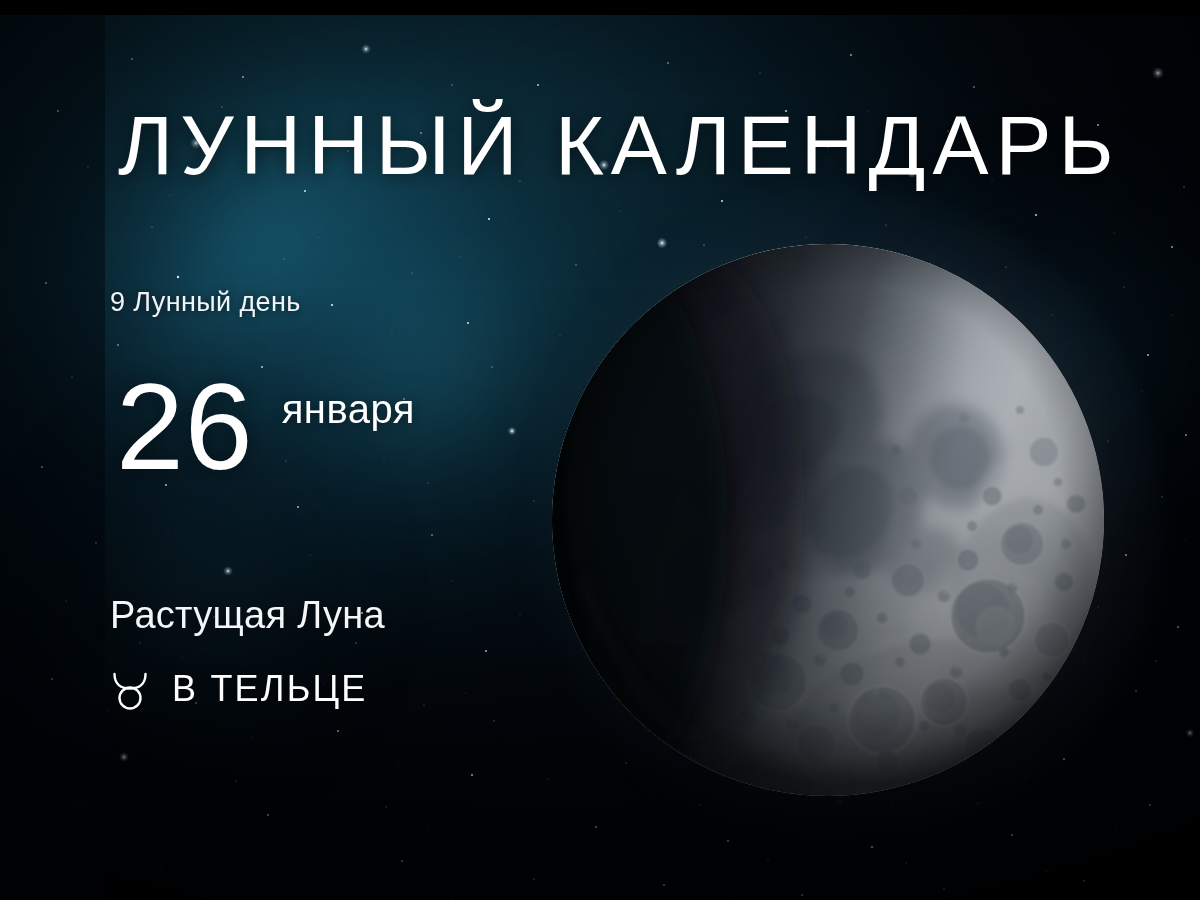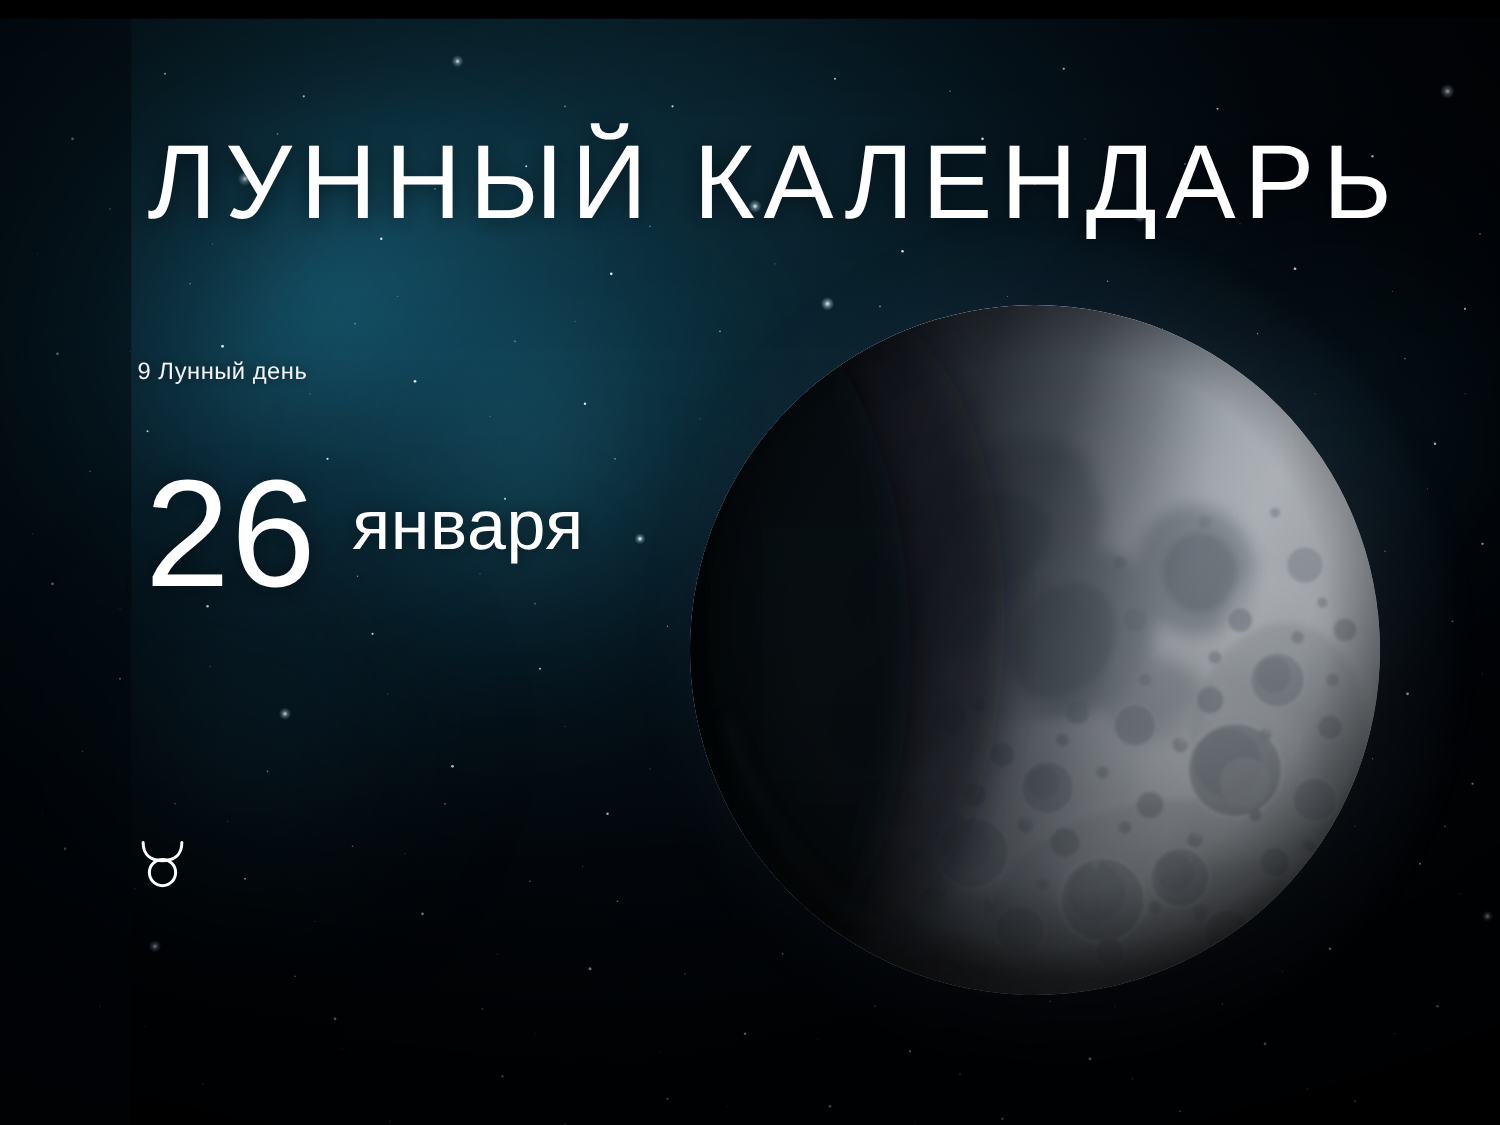--- a/index.html
+++ b/index.html
@@ -132,21 +132,21 @@
     letter-spacing: 7px;
     line-height: 1.05;
     white-space: nowrap;
     text-shadow: 0 2px 18px rgba(0,0,0,0.55);
   }
   .lunar-day {
     position: absolute;
     left: 110px;
     top: 272px;
     color: #f2f5f8;
-    font-size: 19px;
+    font-size: 27px;
     font-weight: 400;
     letter-spacing: 0.4px;
     white-space: nowrap;
     text-shadow: 0 1px 10px rgba(0,0,0,0.6);
   }
   .date-row {
     position: absolute;
     left: 116px;
     top: 360px;
     display: flex;
@@ -161,21 +161,21 @@
     text-shadow: 0 2px 20px rgba(0,0,0,0.5);
   }
   .date-stack {
     margin-left: 28px;
     padding-top: 10px;
     display: flex;
     flex-direction: column;
   }
   .date-month, .date-year {
     color: #ffffff;
-    font-size: 56px;
+    font-size: 40px;
     font-weight: 300;
     line-height: 1.24;
     letter-spacing: 0.5px;
     white-space: nowrap;
     text-shadow: 0 2px 14px rgba(0,0,0,0.5);
   }
   .phase {
     position: absolute;
     left: 110px;
     top: 579px;
@@ -677,21 +677,23 @@
 
   <div class="lunar-day">9 Лунный день</div>
 
   <div class="date-row">
     <div class="date-day">26</div>
     <div class="date-stack">
       <div class="date-month">января</div>
     </div>
   </div>
 
+  <div class="phase">Растущая Луна</div>
 
   <div class="sign-row">
     <svg class="sign-glyph" viewBox="0 0 40 44">
       <circle cx="20" cy="31" r="10.5" fill="none" stroke="#ffffff" stroke-width="2.4"></circle>
       <path d="M 4.5,7 C 4.5,17 11,21.5 20,21.5 C 29,21.5 35.5,17 35.5,7" fill="none" stroke="#ffffff" stroke-width="2.4" stroke-linecap="round"></path>
     </svg>
+    <span class="sign-label">В ТЕЛЬЦЕ</span>
   </div>
 
 </div>
 
 </body></html>

